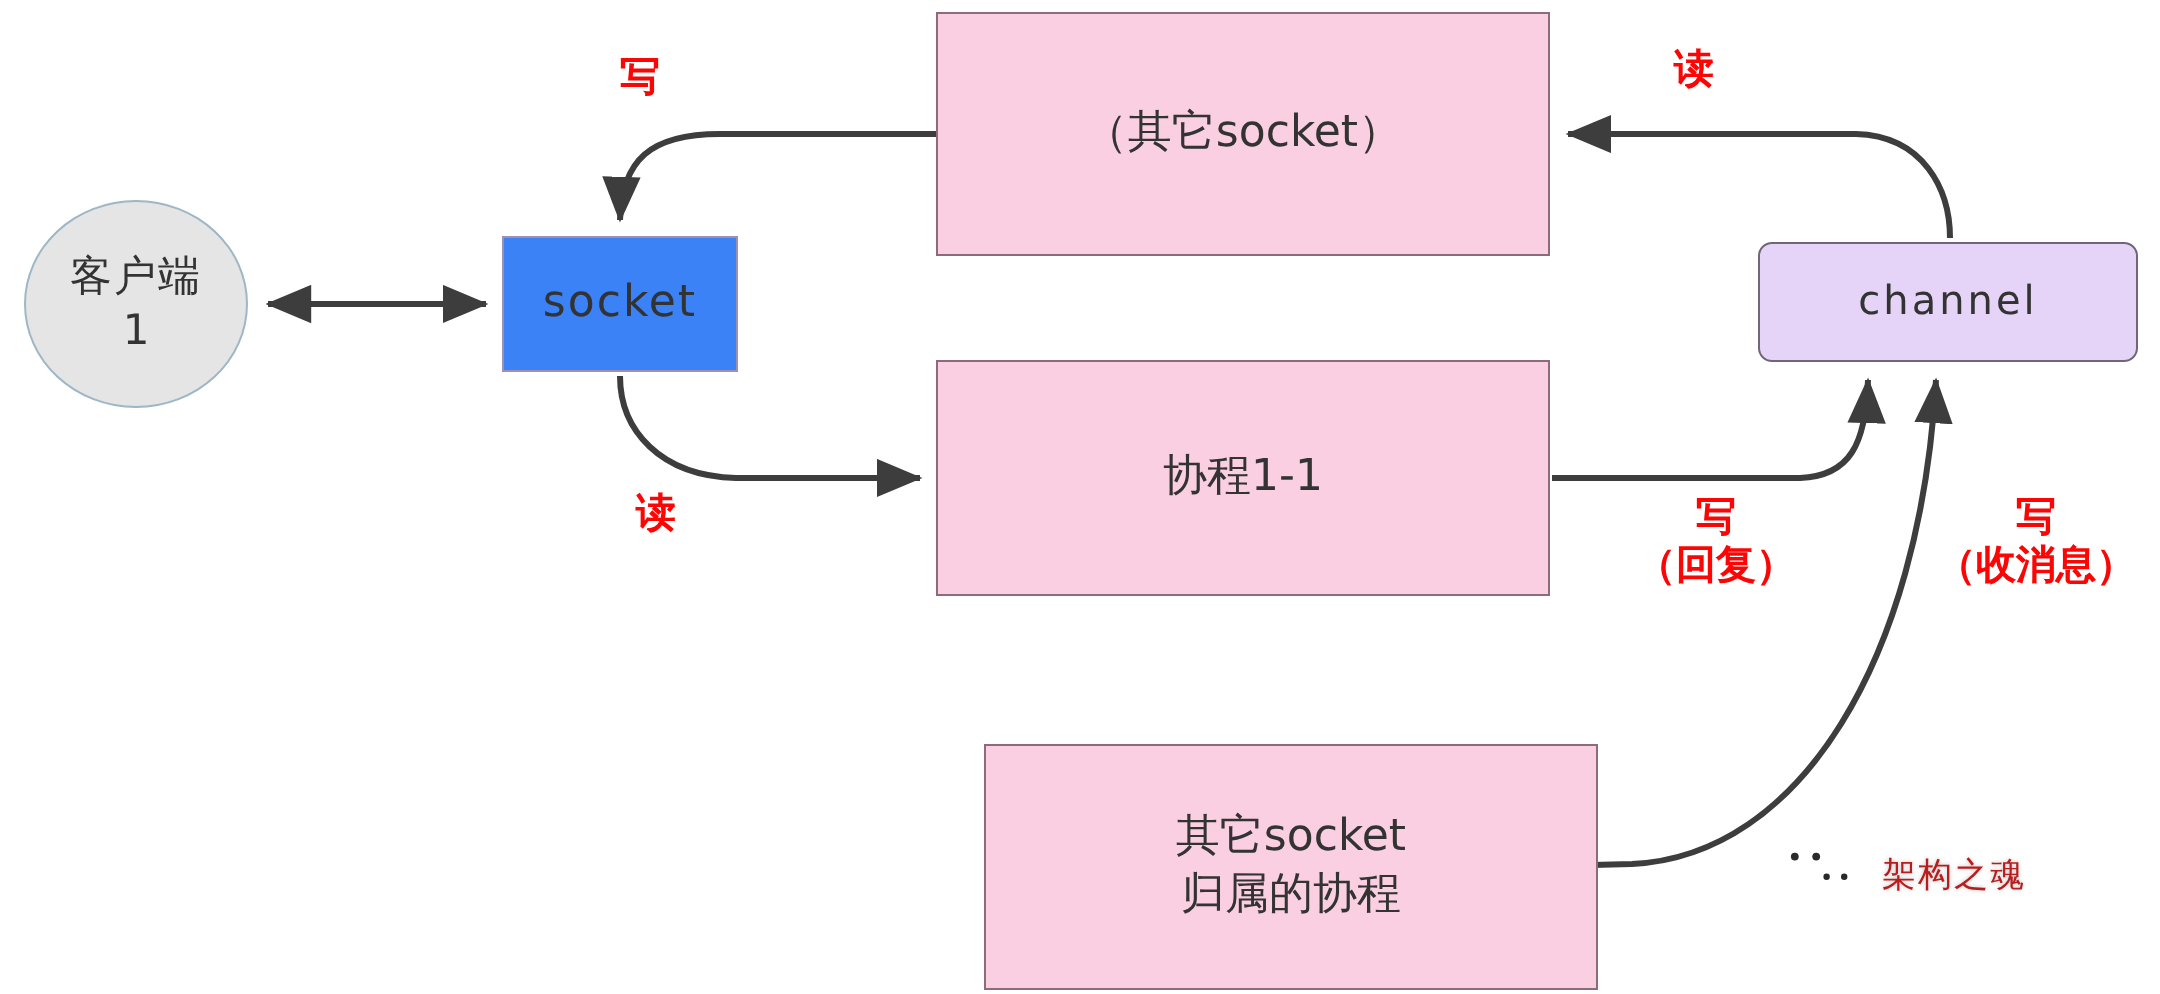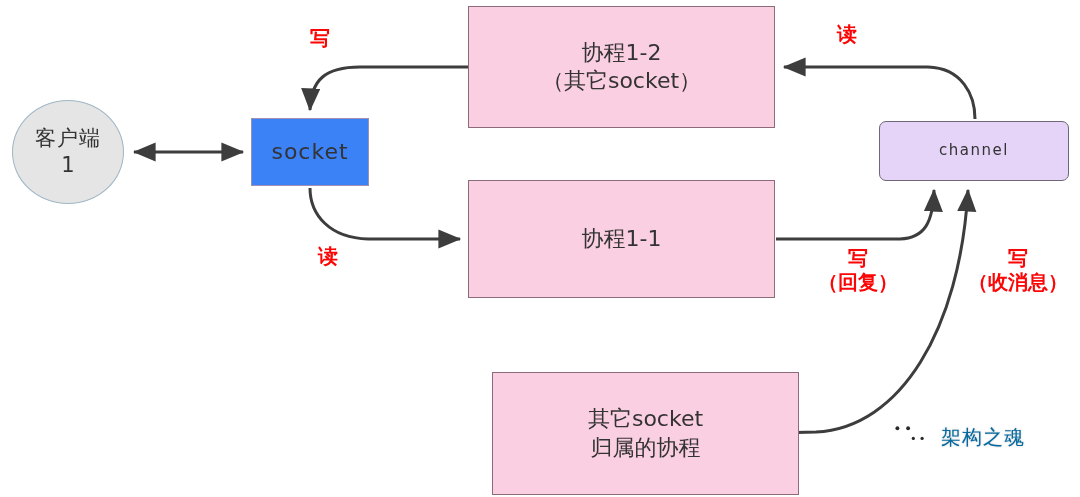--- a/index.html
+++ b/index.html
@@ -63,21 +63,21 @@
 
   
   #channel-box {
     left: 879px;
     top: 121px;
     width: 190px;
     height: 60px;
     background: #e5d4f7;
     border: 1.6px solid #6f6676;
     border-radius: 7px;
-    font-size: 15px;
+    font-size: 20px;
     letter-spacing: 1.5px;
   }
 
   
   .pink {
     background: #fbcfe2;
     border: 1.5px solid #8d6b7b;
     font-size: 22px;
   }
   #co12 { left: 468px; top: 6px;   width: 307px; height: 122px; }
@@ -105,22 +105,22 @@
   
   #watermark {
     position: absolute;
     left: 886px;
     top: 418px;
     display: flex;
     align-items: center;
     gap: 9px;
   }
   #watermark .wm-text {
-    color: #0369a1;
-    font-size: 20px;
+    color: #b91c1c;
+    font-size: 17px;
     letter-spacing: 1px;
     text-shadow: 0 0 2px rgba(0,0,0,0.25);
     white-space: nowrap;
   }
   .wechat-glyph { display: block; }
 </style>
 </head>
 <body>
 
 <div id="canvas">
@@ -163,21 +163,20 @@
   <div class="node" id="client">
     <span class="ln">客户端</span>
     <span class="ln">1</span>
   </div>
 
   <div class="node" id="socket-box">
     <span class="ln">socket</span>
   </div>
 
   <div class="node pink" id="co12">
-    <span class="ln">协程1-2</span>
     <span class="ln">（其它socket）</span>
   </div>
 
   <div class="node pink" id="co11">
     <span class="ln">协程1-1</span>
   </div>
 
   <div class="node pink" id="other">
     <span class="ln">其它socket</span>
     <span class="ln">归属的协程</span>

